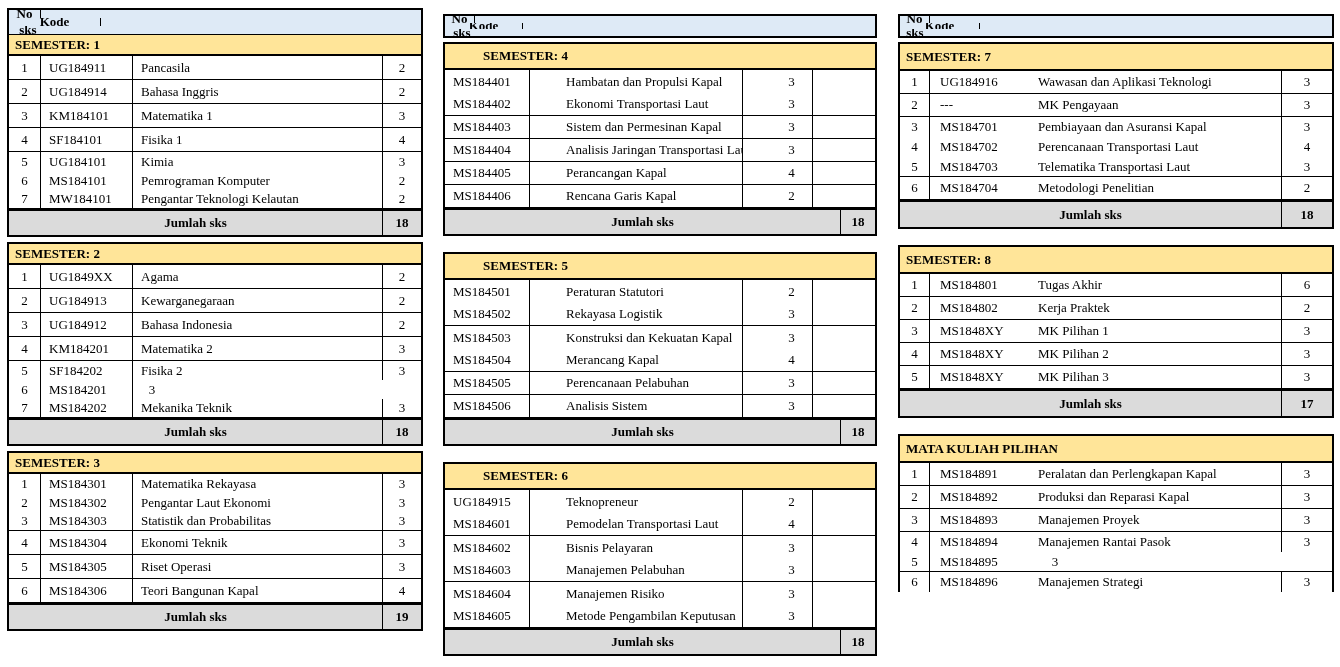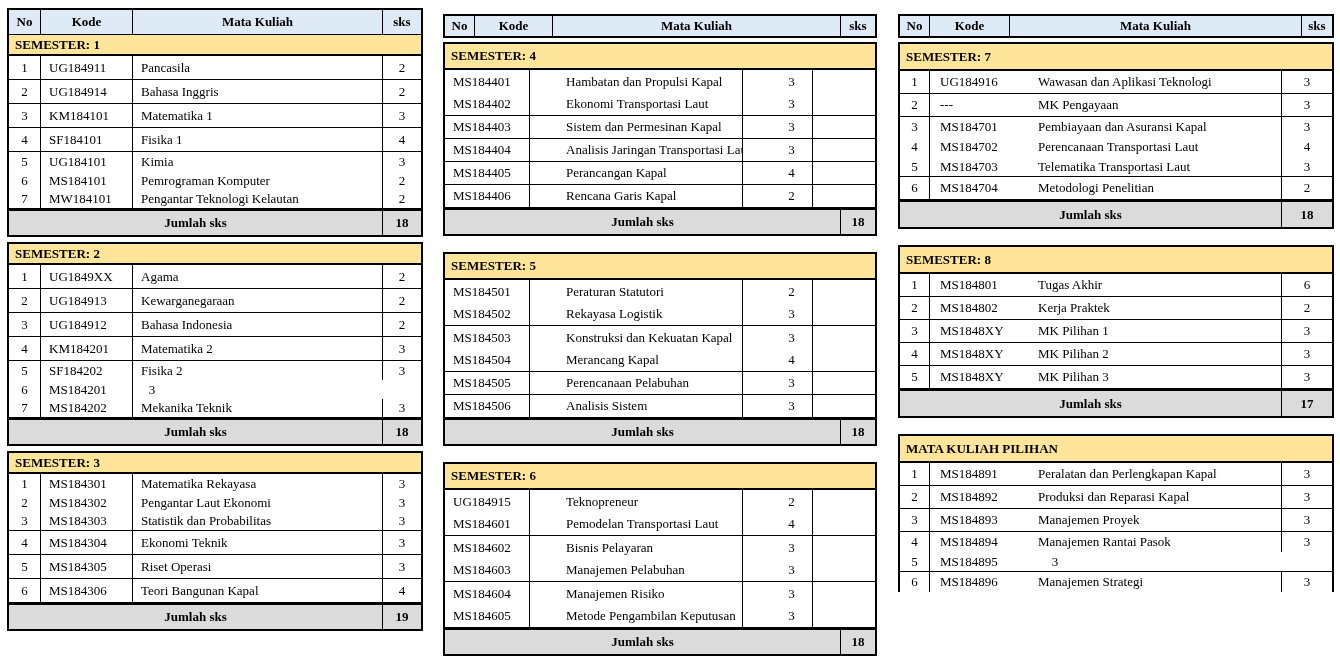--- a/index.html
+++ b/index.html
@@ -19,28 +19,28 @@
   .c2 .tbl + .tbl{margin-top:16px;}
   .c3 .tbl + .tbl{margin-top:16px;text-align:center;}
   .c2 .hbox + .tbl,.c3 .hbox + .tbl{margin-top:4px !important;}
 
   .row{display:flex;box-sizing:border-box;align-items:stretch;}
   .cell{box-sizing:border-box;display:flex;align-items:center;overflow:hidden;white-space:nowrap;}
   .ctr{justify-content:center;}
   .lft{padding-left:8px;}
   .br1{border-right:1px solid #000;}
 
-  .hdr{background:#DEEAF6;font-weight:bold;}
+  .hdr{background:#DEEAF6;font-weight:bold;flex-direction:column;}
   .c1 .hdr{height:25px;border-bottom:1px solid #000;}
   .c2 .hdr{height:20px;}
   .c3 .hdr{height:20px;}
 
   .band{background:#FFE599;font-weight:bold;border-bottom:2px solid #000;}
   .c1 .band{height:21px;}
-  .c2 .band{height:26px;}
+  .c2 .band{height:26px;padding-left:32px;}
   .c3 .band{height:27px;}
   .band .cell{padding-left:6px;}
 
   .drow.rule{border-bottom:1px solid #000;}
   .drow:last-child{border-bottom:none;}
   .c1 .tall{height:24px;}
   .c1 .short{height:19px;}
   .c3 .tall{height:23px;}
   .c3 .short{height:20px;}
   .c2 .drow{height:23px;gap:28px;}

